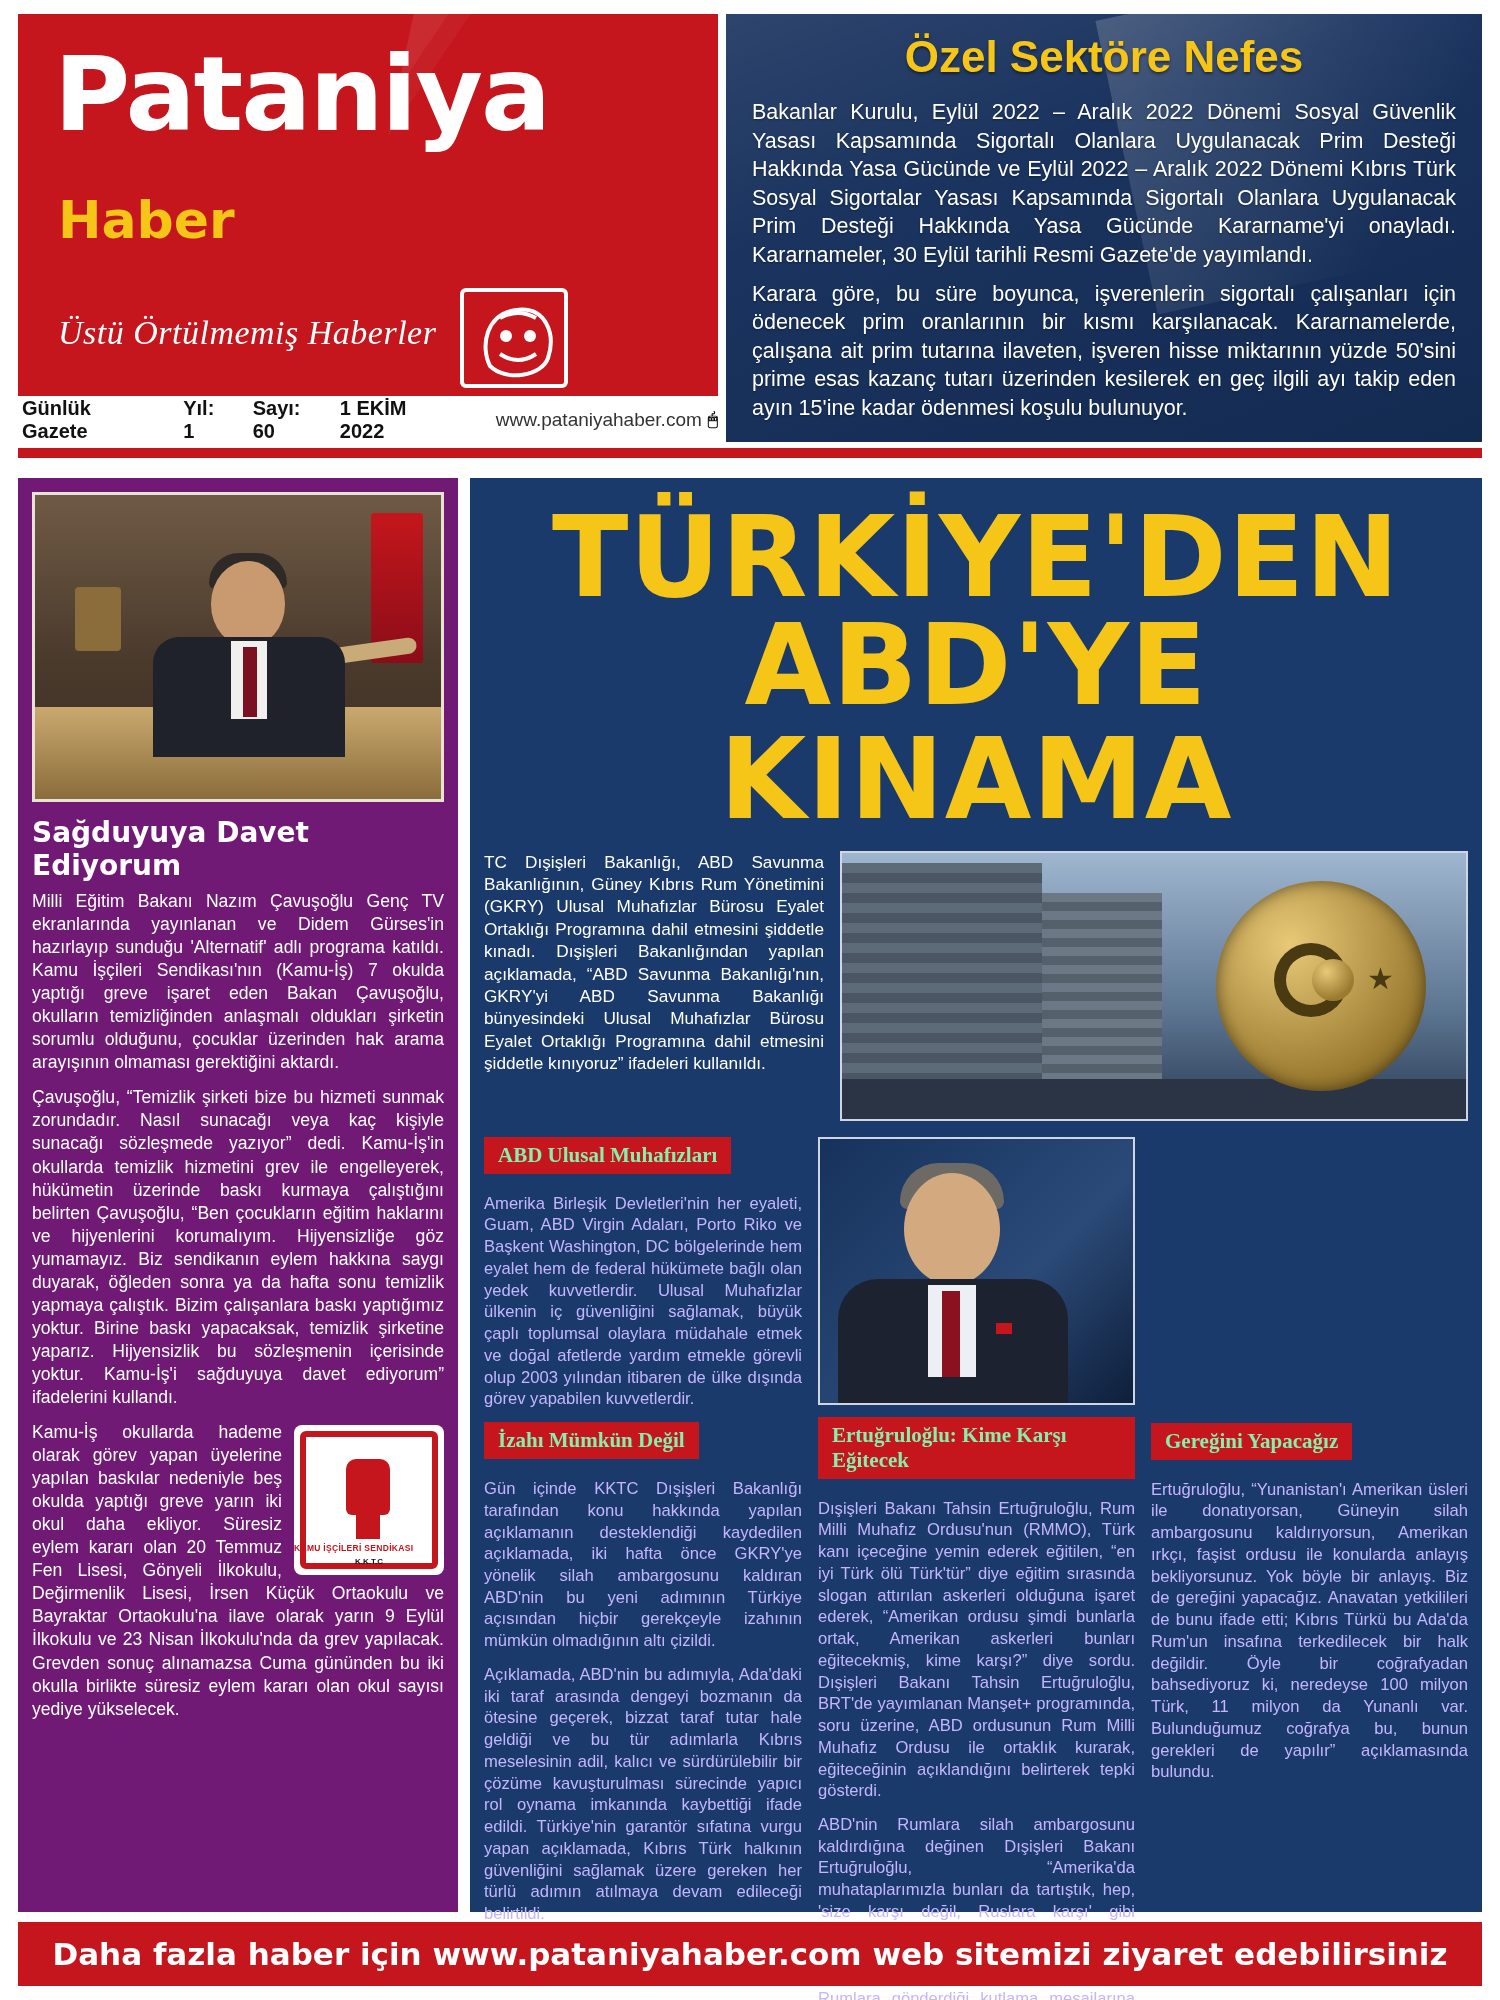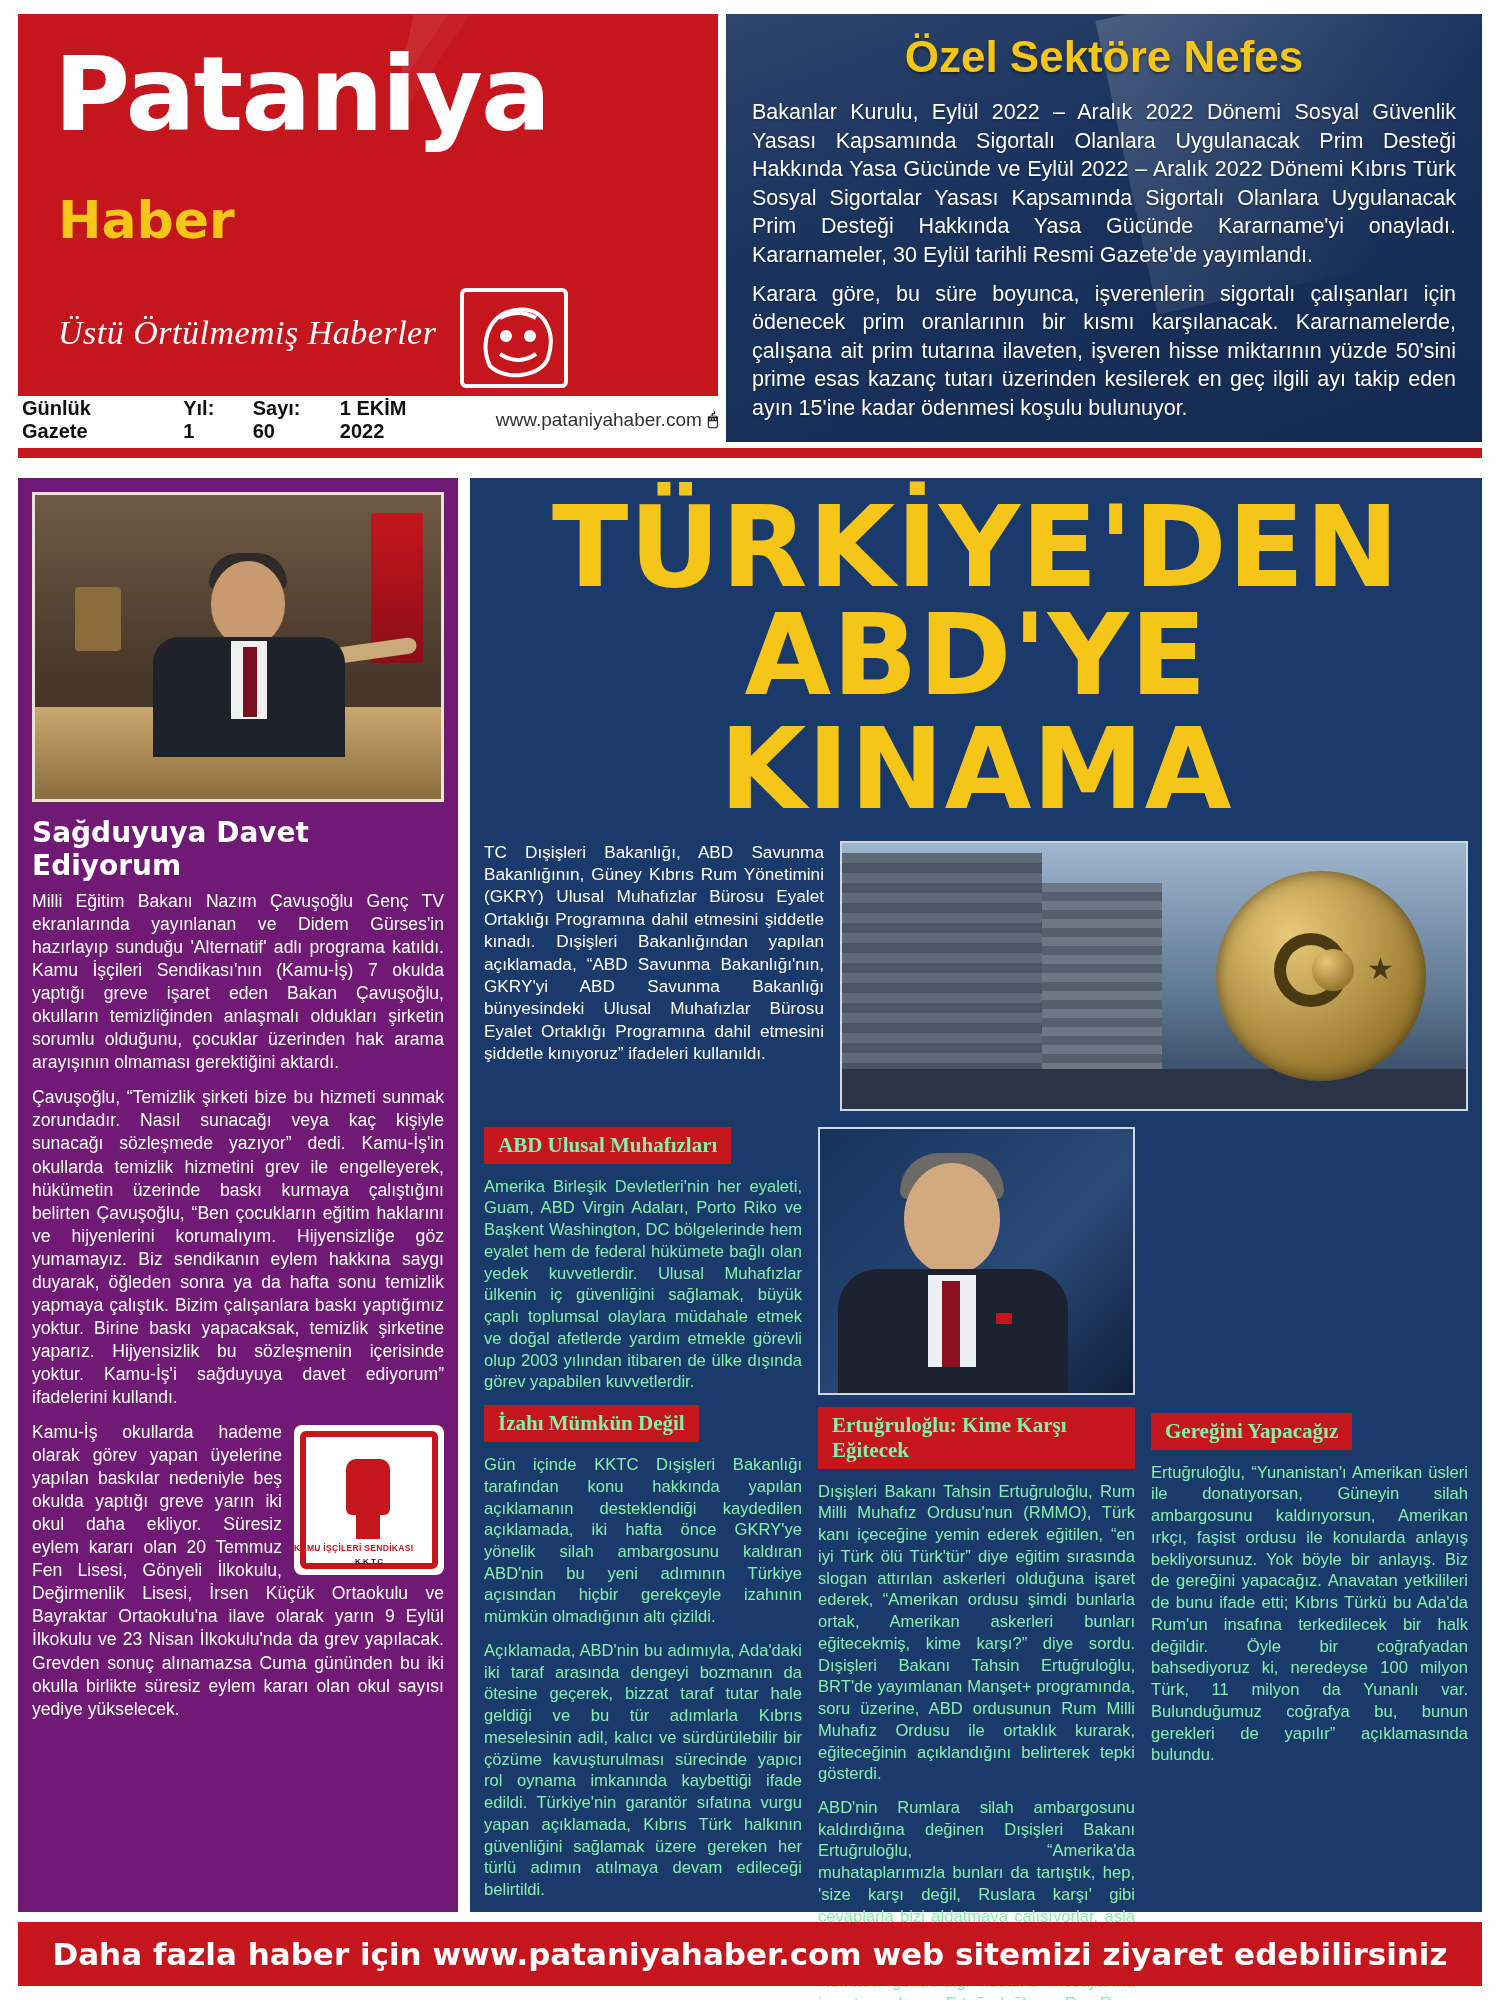--- a/index.html
+++ b/index.html
@@ -155,21 +155,21 @@
   .union-logo .txt { position:absolute; left:0; right:0; bottom:22px; text-align:left;
     font-size:8.5px; color:#c4161c; font-weight:bold; letter-spacing:.3px;}
   .union-logo .txt2 { position:absolute; left:0; right:0; bottom:9px; text-align:center;
     font-size:8px; color:#111; font-weight:bold;}
 
   
   .maincol {
     position:absolute; left:470px; top:478px; width:1012px; height:1434px;
     background:#1a3a6b;
     color:#ffffff;
-    padding:12px 14px 14px 14px;
+    padding:22px 14px 14px 14px;
   }
   .headline {
     text-align:center;
     font-family:"DejaVu Sans", sans-serif;
     color:#f5c518;
     font-weight:bold;
     letter-spacing:1px;
   }
   .headline .l1 { font-size:112px; line-height:1.02; }
   .headline .l2 { font-size:112px; line-height:1.02; margin-top:-6px; }
@@ -207,21 +207,21 @@
   .colA { width:318px; }
   .colBC { flex:1; display:flex; gap:16px; }
 
   .sec-title {
     display:inline-block;
     background:#c4161c; color:#86efac; font-weight:bold;
     font-size:21px; padding:6px 14px; margin:0 0 10px 0;
     font-family:Liberation Serif, serif;
   }
   .maincol p.body {
-    margin:2px 0 12px 0; font-size:16.6px; line-height:1.31; text-align:justify; color:#86efac;
+    margin:9px 0 12px 0; font-size:16.6px; line-height:1.31; text-align:justify; color:#c4b5fd;
   }
 
   .right-photo {
     width:100%; height:268px; border:2px solid #cfd6e2; position:relative; overflow:hidden;
     background:#0d1b30; margin-bottom:12px;
   }
   .right-photo .bg { position:absolute; inset:0; background:linear-gradient(135deg,#16325c,#2b4a78 60%,#0e1f3a); }
   .right-photo .head { position:absolute; left:84px; top:34px; width:96px; height:112px;
     border-radius:48px/56px; background:#d3a97f; }
   .right-photo .hair { position:absolute; left:80px; top:24px; width:104px; height:46px;

